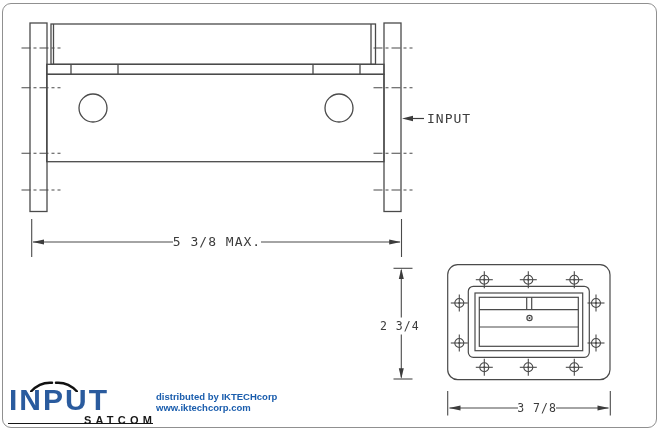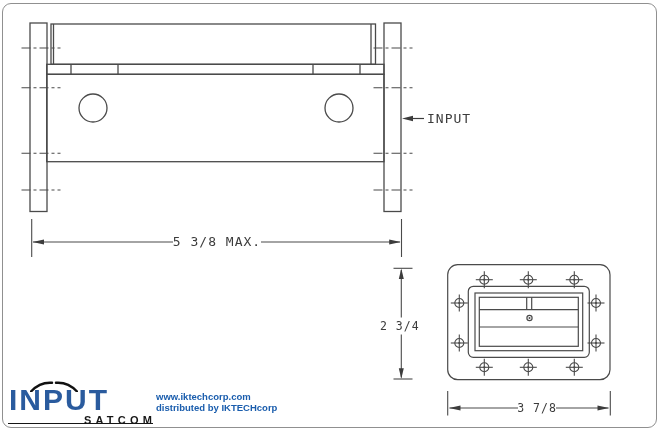--- a/index.html
+++ b/index.html
@@ -143,17 +143,17 @@
 
   <div id="logo">
     <svg class="horns" width="48" height="11" viewBox="0 0 48 11">
       <path d="M1 10.5 Q10 0.8 22 1.8" stroke="#111111" stroke-width="2.4" fill="none" stroke-linecap="round"></path>
       <path d="M26 1.8 Q38 0.8 47 10.5" stroke="#111111" stroke-width="2.4" fill="none" stroke-linecap="round"></path>
     </svg>
     <div class="brand">INPUT</div>
     <div class="subbrand">SATCOM</div>
     <div class="brandrule"></div>
     <div class="disttext">
+      <div>distributed by IKTECHcorp</div>
       <div>www.iktechcorp.com</div>
-      <div>distributed by IKTECHcorp</div>
     </div>
   </div>
 </div>
 
 </body></html>

